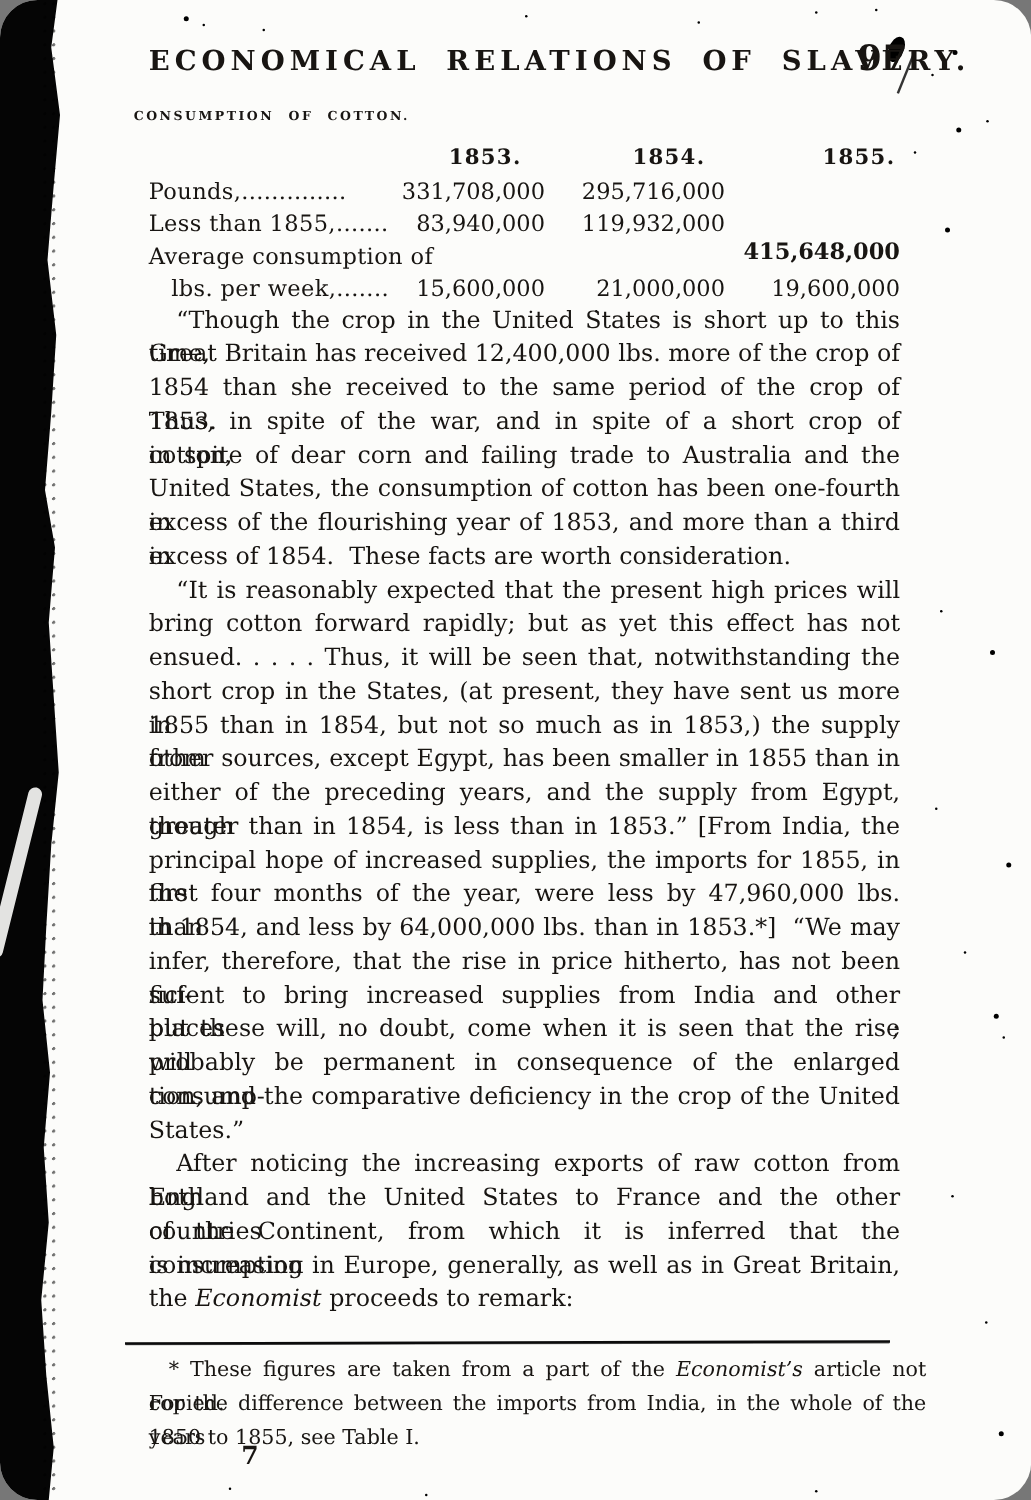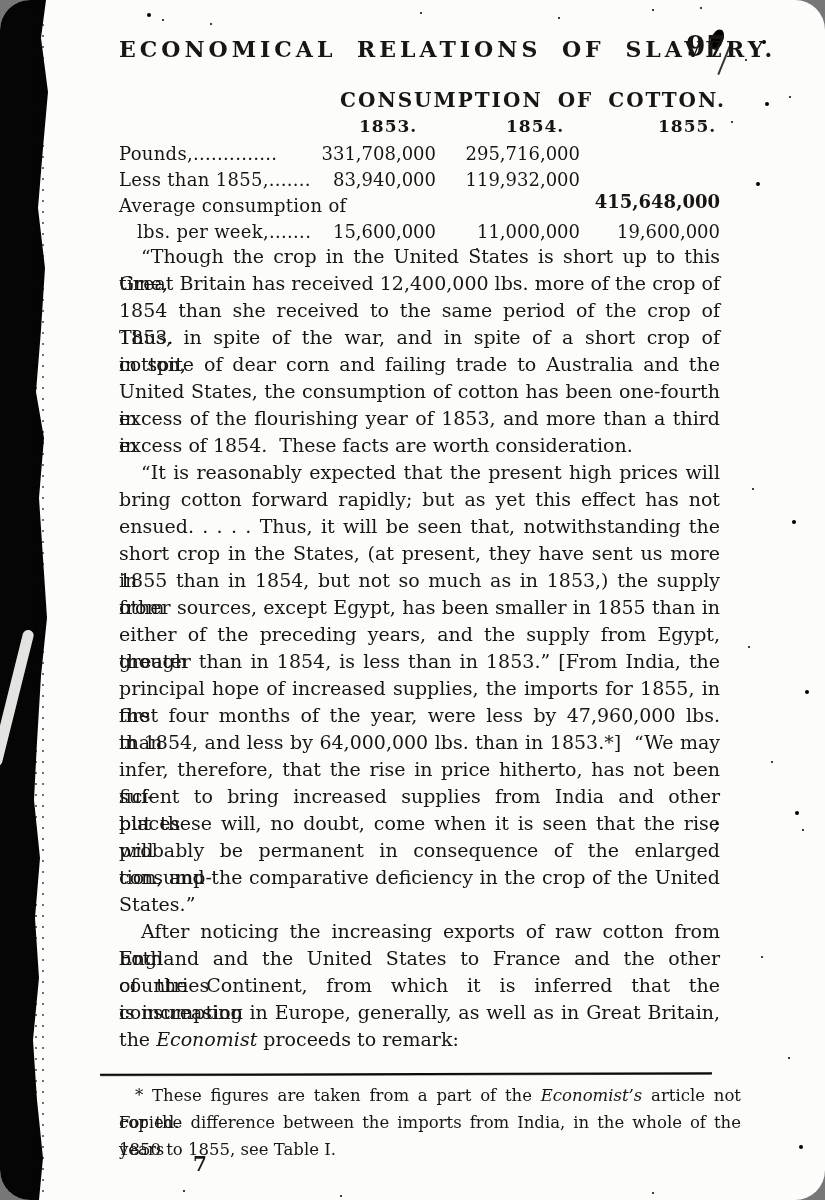--- a/index.html
+++ b/index.html
@@ -49,22 +49,22 @@
   .running-head{
     position:absolute; top:36px; left:119px; width:601px; padding-right:22px; box-sizing:border-box;
     text-align:center; font-weight:bold; font-size:22px; letter-spacing:4px; word-spacing:9px;
     white-space:nowrap;
   }
   .page-number{
     position:absolute; top:30px; left:686px; font-weight:bold; font-size:28px; letter-spacing:1px;
   }
   
   .table-caption{
-    position:absolute; top:88px; left:125px; width:601px; text-align:right;
-    font-weight:bold; font-size:20px; letter-spacing:2px; word-spacing:6px;
+    position:absolute; top:88px; left:107px; width:601px; text-align:left;
+    font-weight:bold; font-size:10px; letter-spacing:2px; word-spacing:6px;
   }
   .years{ position:absolute; top:116px; left:119px; width:601px; height:22px;
     font-weight:bold; font-size:17px; letter-spacing:1px;}
   .years span{ position:absolute; top:0; }
   .yr1{ left:240px; } .yr2{ left:387px; } .yr3{ left:539px; }
   .table{ position:absolute; top:141px; left:119px; width:601px; font-size:18px; }
   .t-row{ display:flex; line-height:26px; height:26px; white-space:nowrap; }
   .t-label{ width:200px; letter-spacing:.3px; overflow:visible; }
   .t-label.indent{ padding-left:18px; width:182px; }
   .tc{ text-align:right; }
@@ -120,21 +120,21 @@
       </div>
       <div class="t-row">
         <span class="t-label">Average consumption of</span>
         <span class="tc tc1"></span>
         <span class="tc tc2"></span>
         <span class="tc tc3"></span>
       </div>
       <div class="t-row">
         <span class="t-label indent">lbs. per week,.......</span>
         <span class="tc tc1">15,600,000</span>
-        <span class="tc tc2">11,000,000</span>
+        <span class="tc tc2">21,000,000</span>
         <span class="tc tc3">19,600,000</span>
       </div>
     </div>
 
   <div class="body">
       <div class="para">
         <div class="line first">“Though the crop in the United States is short up to this time,</div>
         <div class="line">Great Britain has received 12,400,000 lbs. more of the crop of</div>
         <div class="line">1854 than she received to the same period of the crop of 1853.</div>
         <div class="line">Thus, in spite of the war, and in spite of a short crop of cotton,</div>

